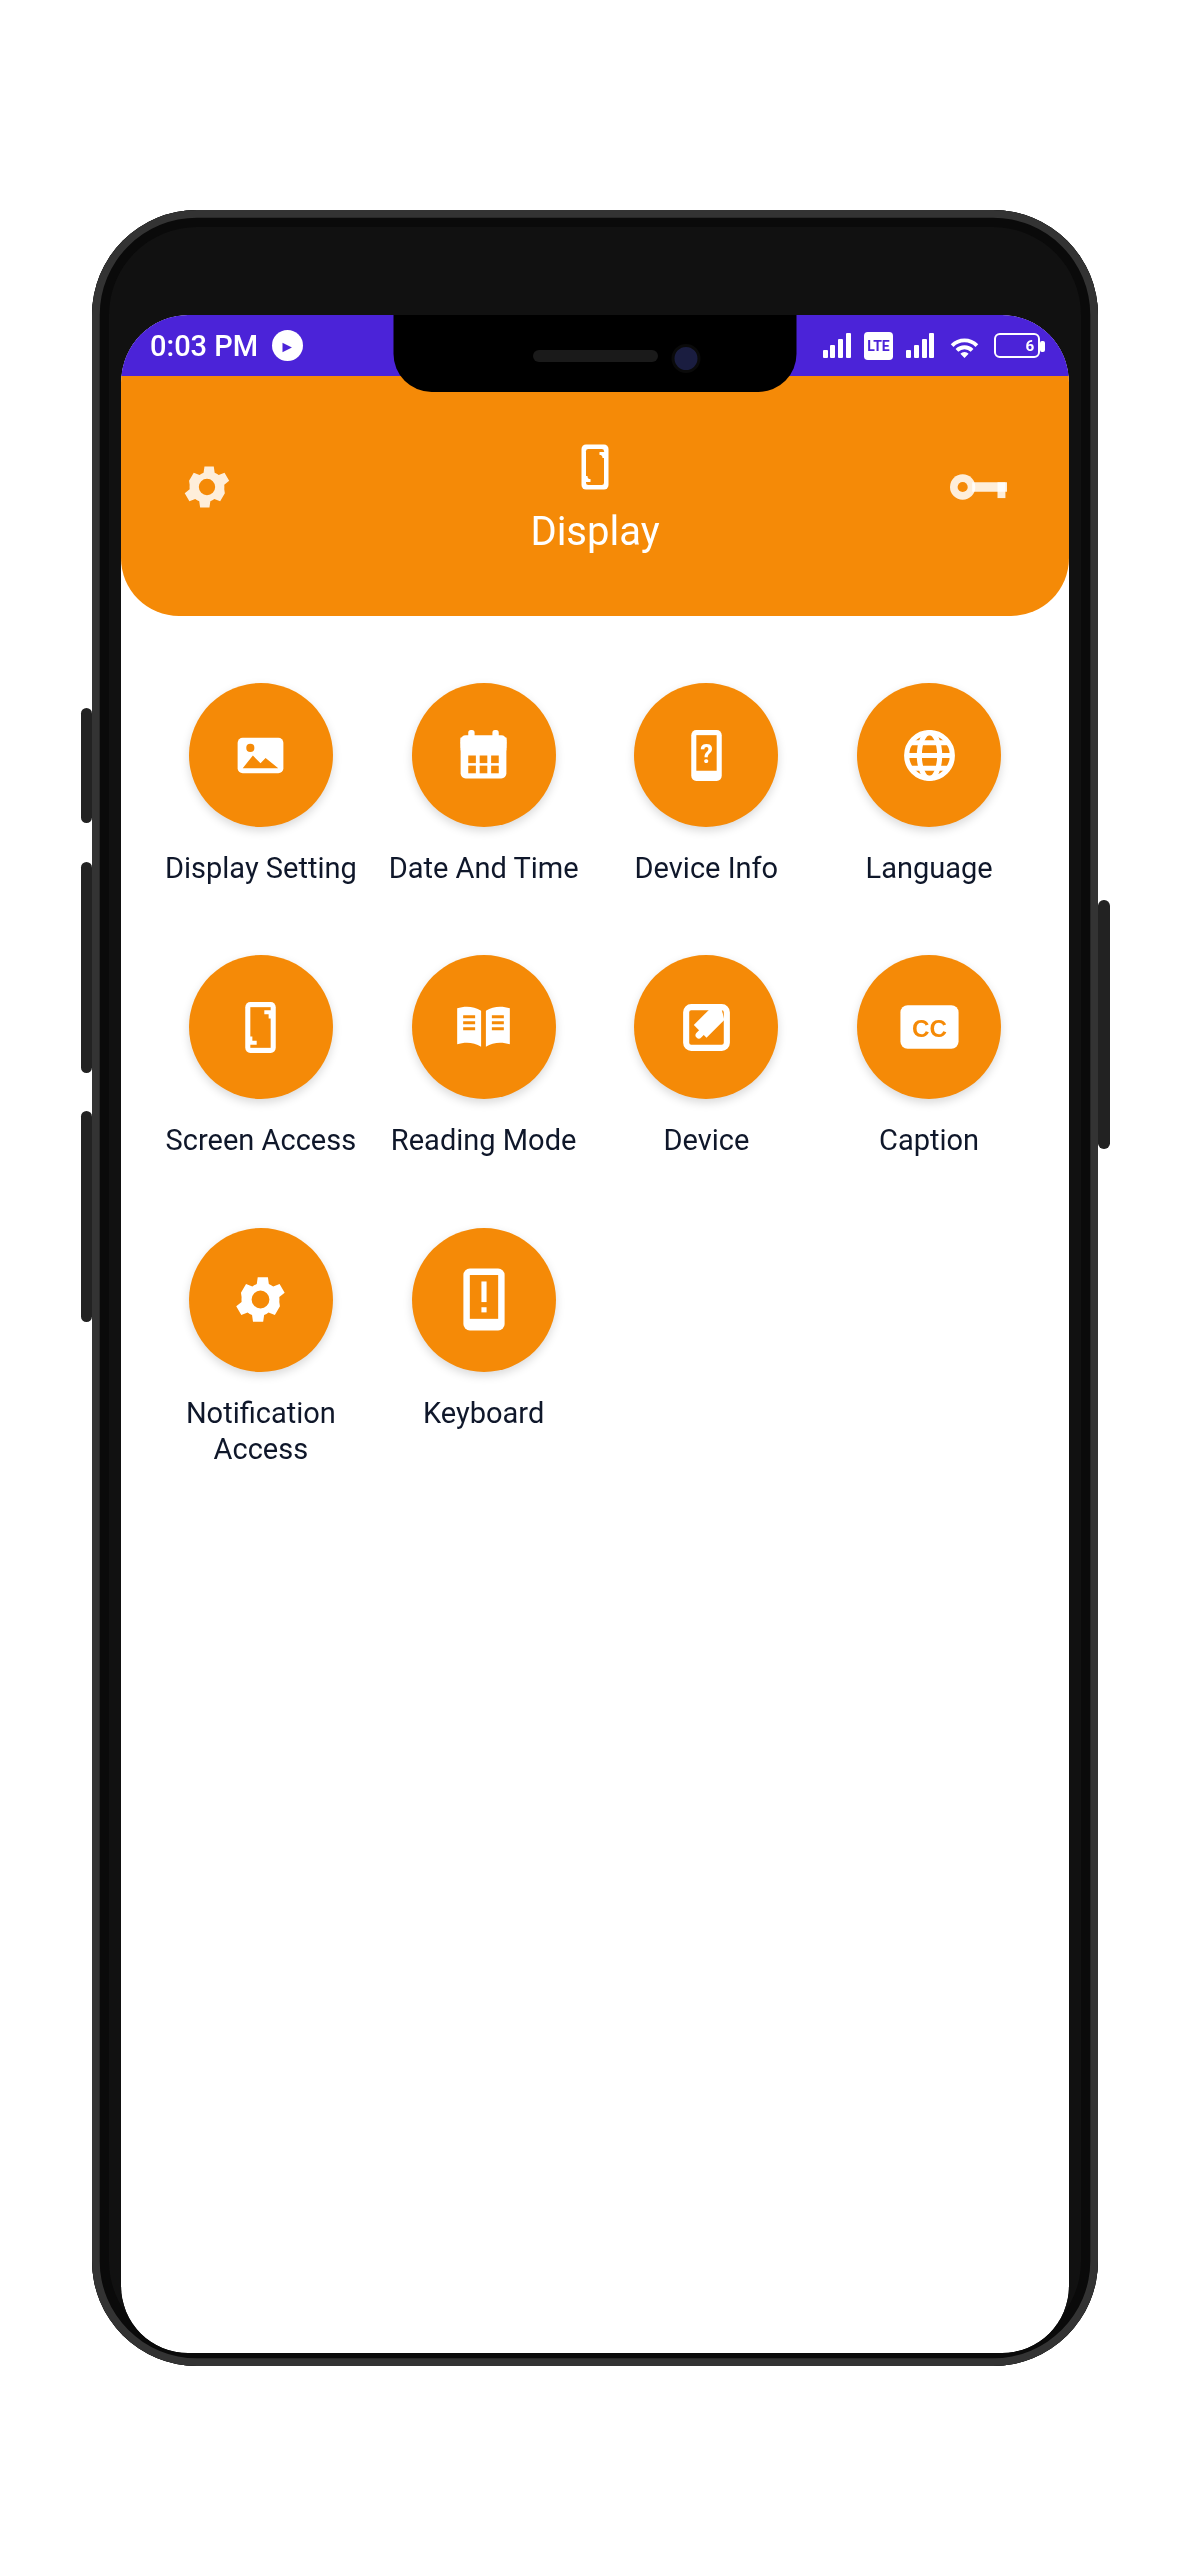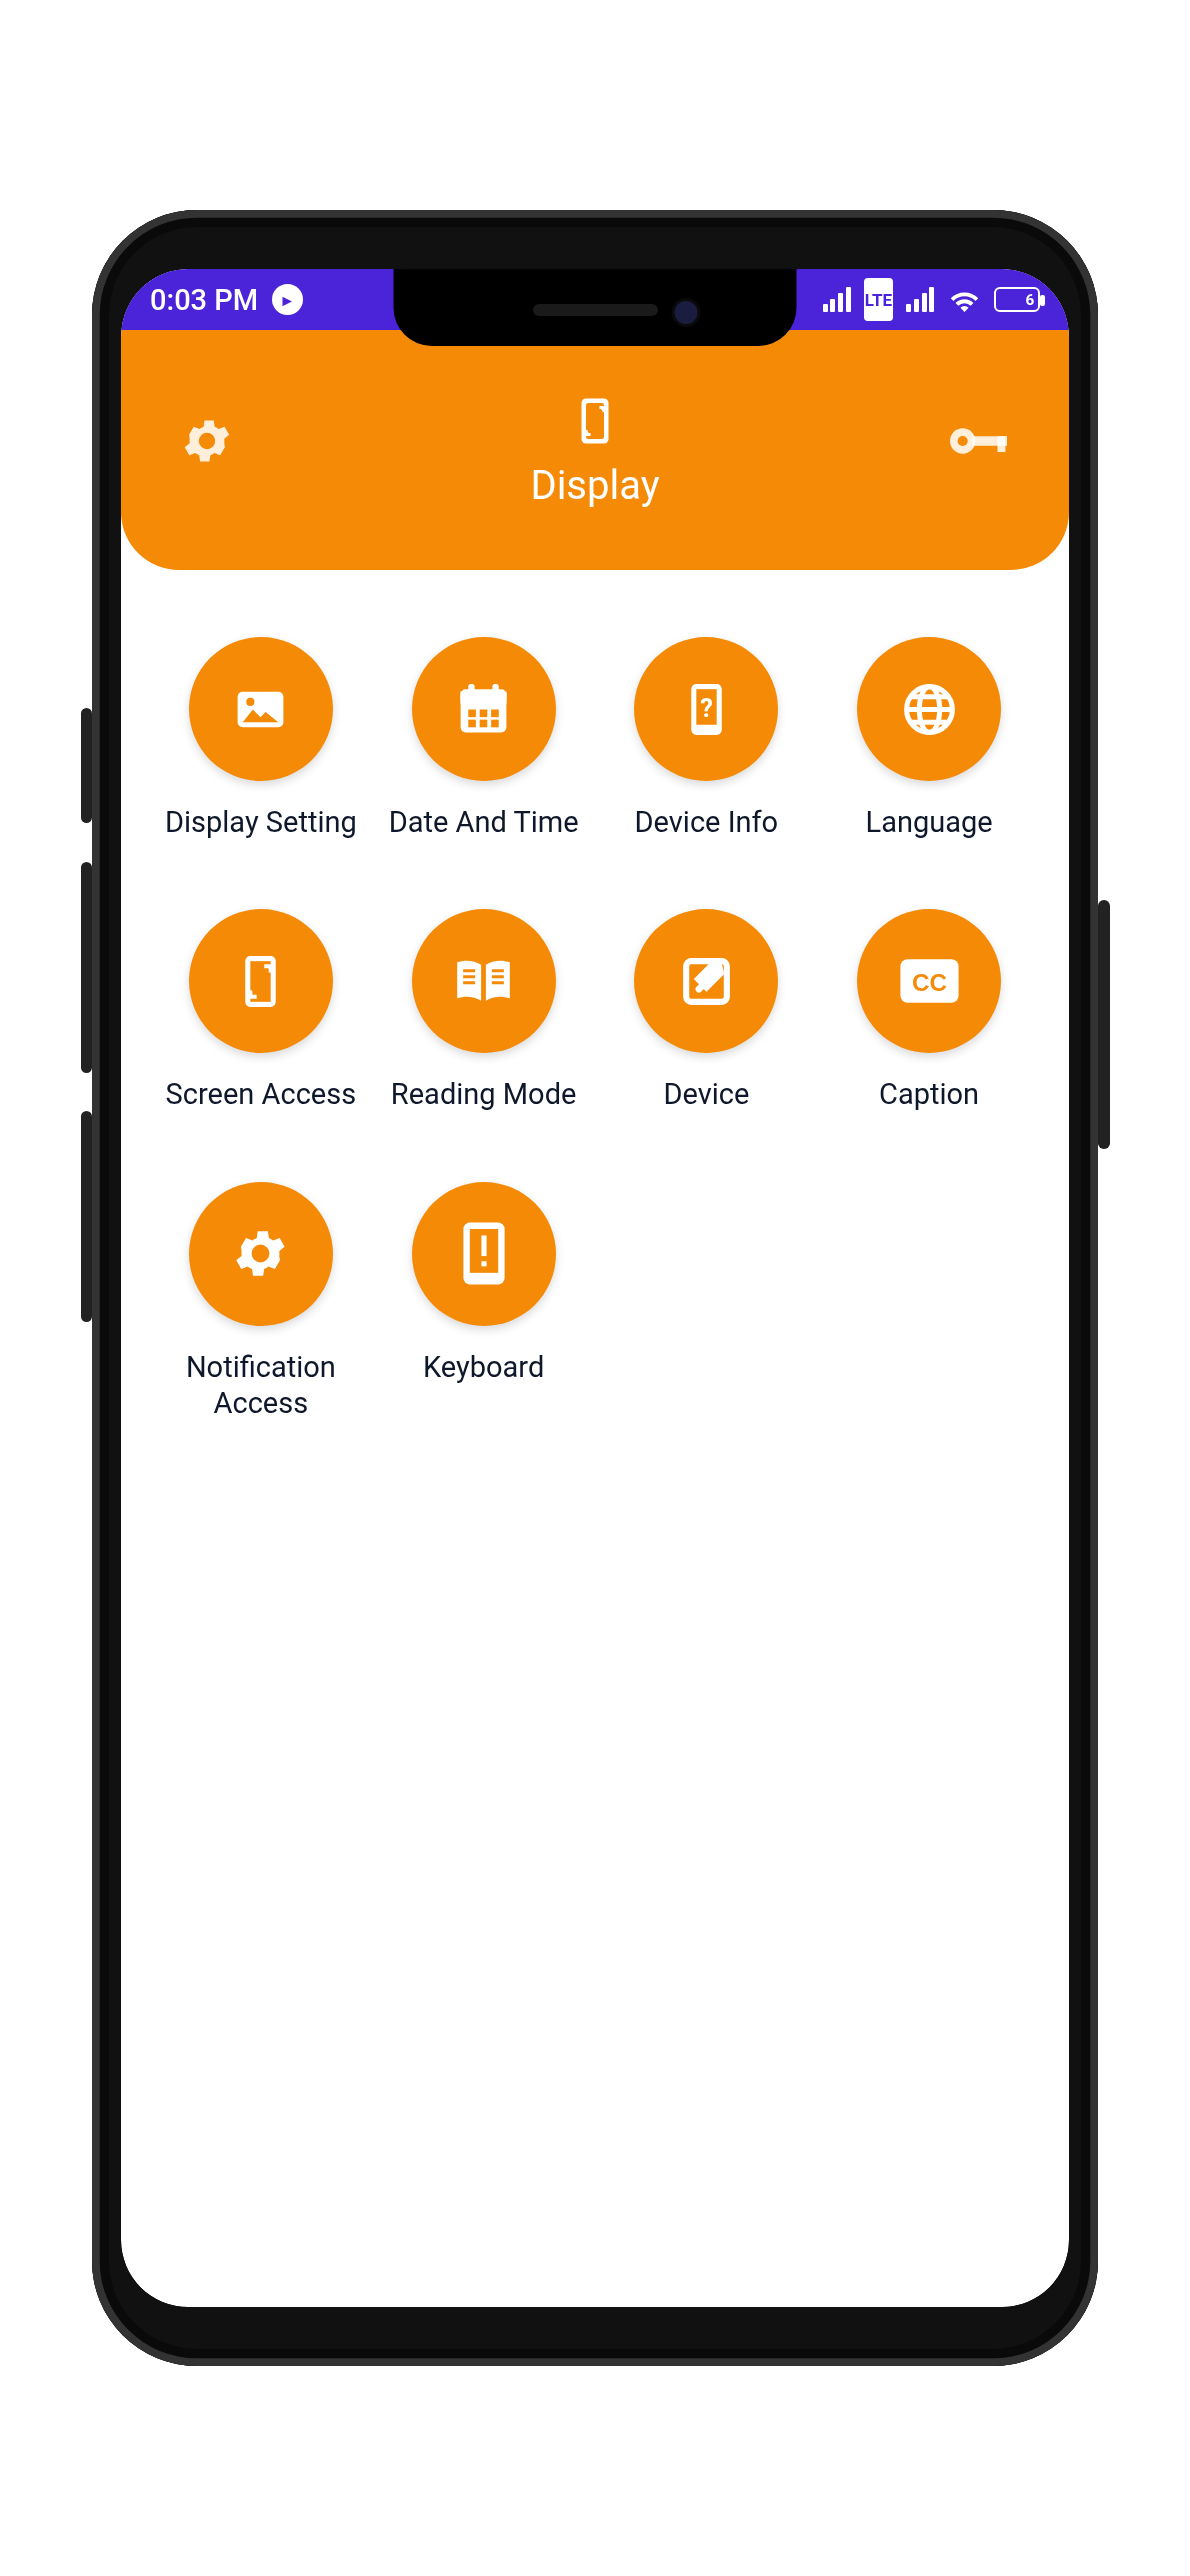--- a/index.html
+++ b/index.html
@@ -25,20 +25,21 @@
   .side-left-1 { left:-11.5px; top:498px; width:11.5px; height:115px; }
   .side-left-2 { left:-11.5px; top:652px; width:11.5px; height:211px; }
   .side-left-3 { left:-11.5px; top:901px; width:11.5px; height:211px; }
   .side-right  { right:-11.5px; top:690px; width:11.5px; height:249px; }
   .phone-inner {
     width:100%; height:100%;
     background:#000;
     border-radius:67px;
     overflow:hidden;
     position:relative;
+    margin-top:46px;
   }
   .screen {
     position:absolute; inset:0;
     background:#fff;
     border-radius:67px;
     overflow:hidden;
   }
   .notch {
     position:absolute;
     top:0; left:50%;
@@ -82,24 +83,24 @@
   }
   .status-left{display:flex; align-items:center; gap:13.4px;}
   .status-right{display:flex; align-items:center; gap:13.4px;}
   .sb-dot{
     width:31px;height:31px;border-radius:50%;
     background:#fff;color:#4b23d8;
     display:flex;align-items:center;justify-content:center;
     font-size:17px;font-weight:700;
   }
   .sb-lte{
-    width:29px;height:43px;border-radius:3.8px;
+    width:29px;height:28px;border-radius:3.8px;
     background:#fff;color:#4b23d8;
     display:flex;align-items:center;justify-content:center;
-    font-size:17px;font-weight:700;
+    font-size:14px;font-weight:700;
   }
   .sb-bars{display:inline-flex;align-items:flex-end;gap:2.9px;height:25px;}
   .sb-bars span{width:4.8px;background:#fff;border-radius:1px;}
   .sb-bars span:nth-child(1){height:7.7px;}
   .sb-bars span:nth-child(2){height:13.4px;}
   .sb-bars span:nth-child(3){height:19px;}
   .sb-bars span:nth-child(4){height:25px;}
   .sb-batt{
     width:46px;height:25px;border:2.9px solid #fff;border-radius:5.8px;
     position:relative;display:flex;align-items:center;justify-content:flex-end;

